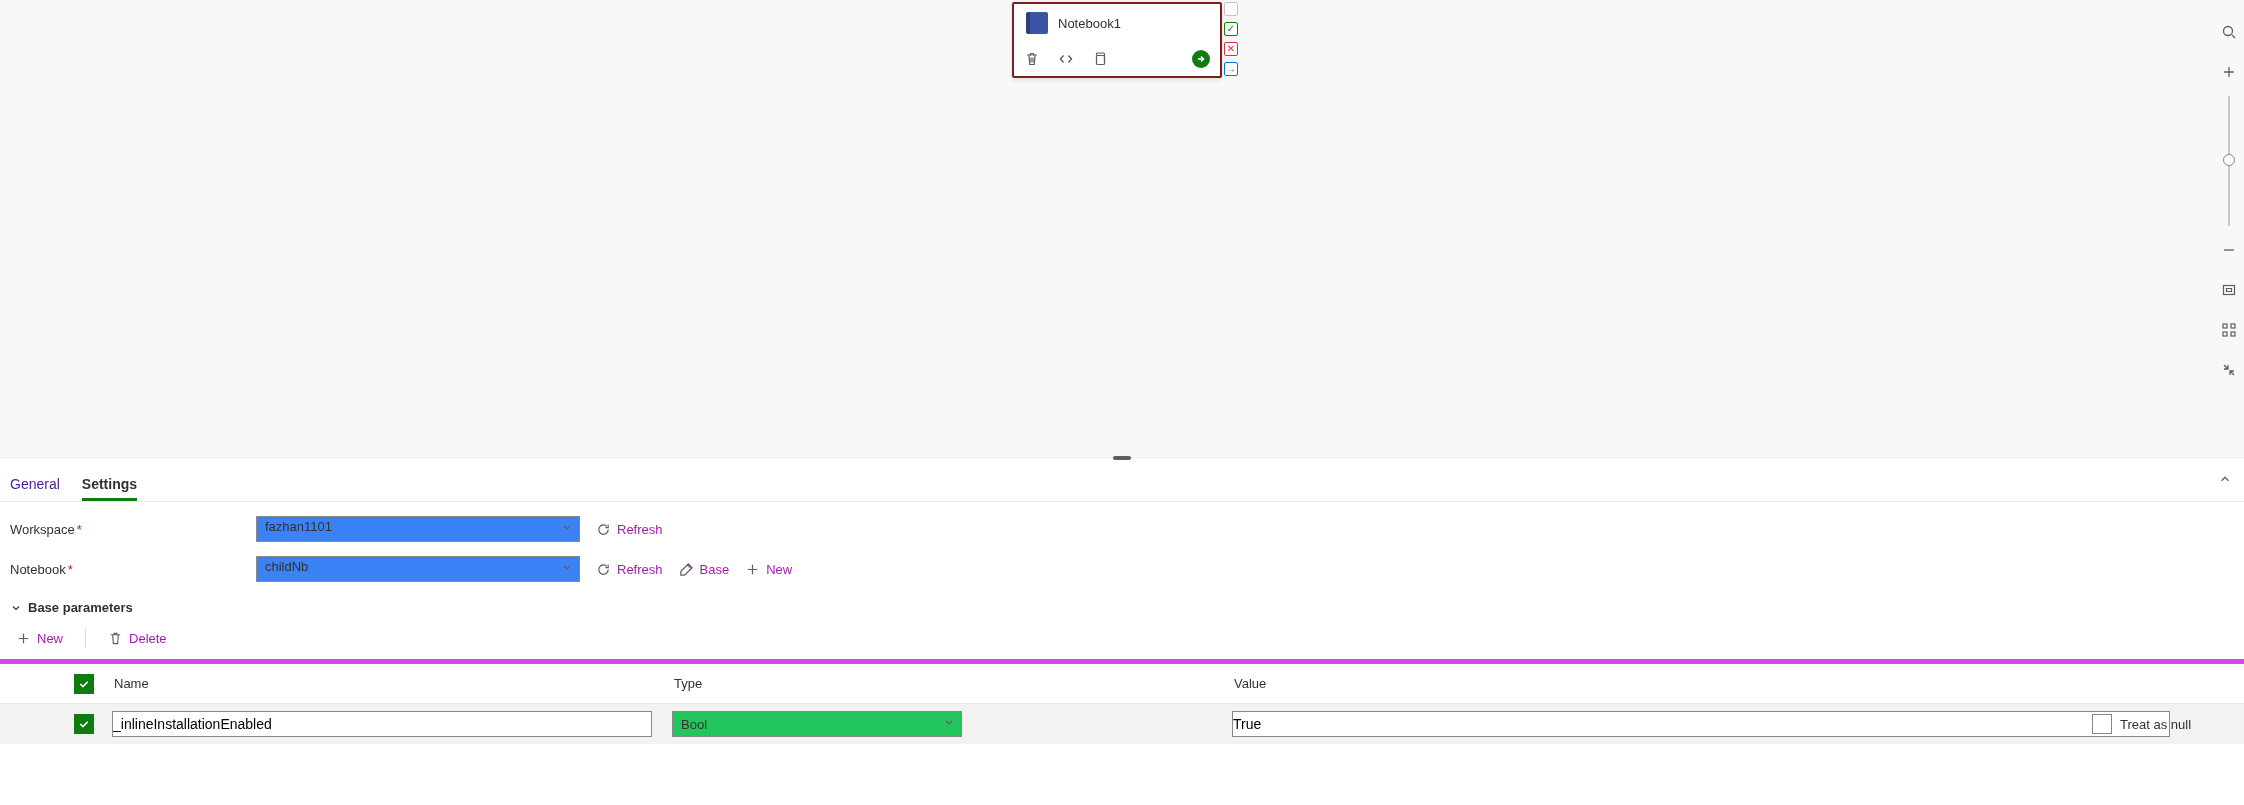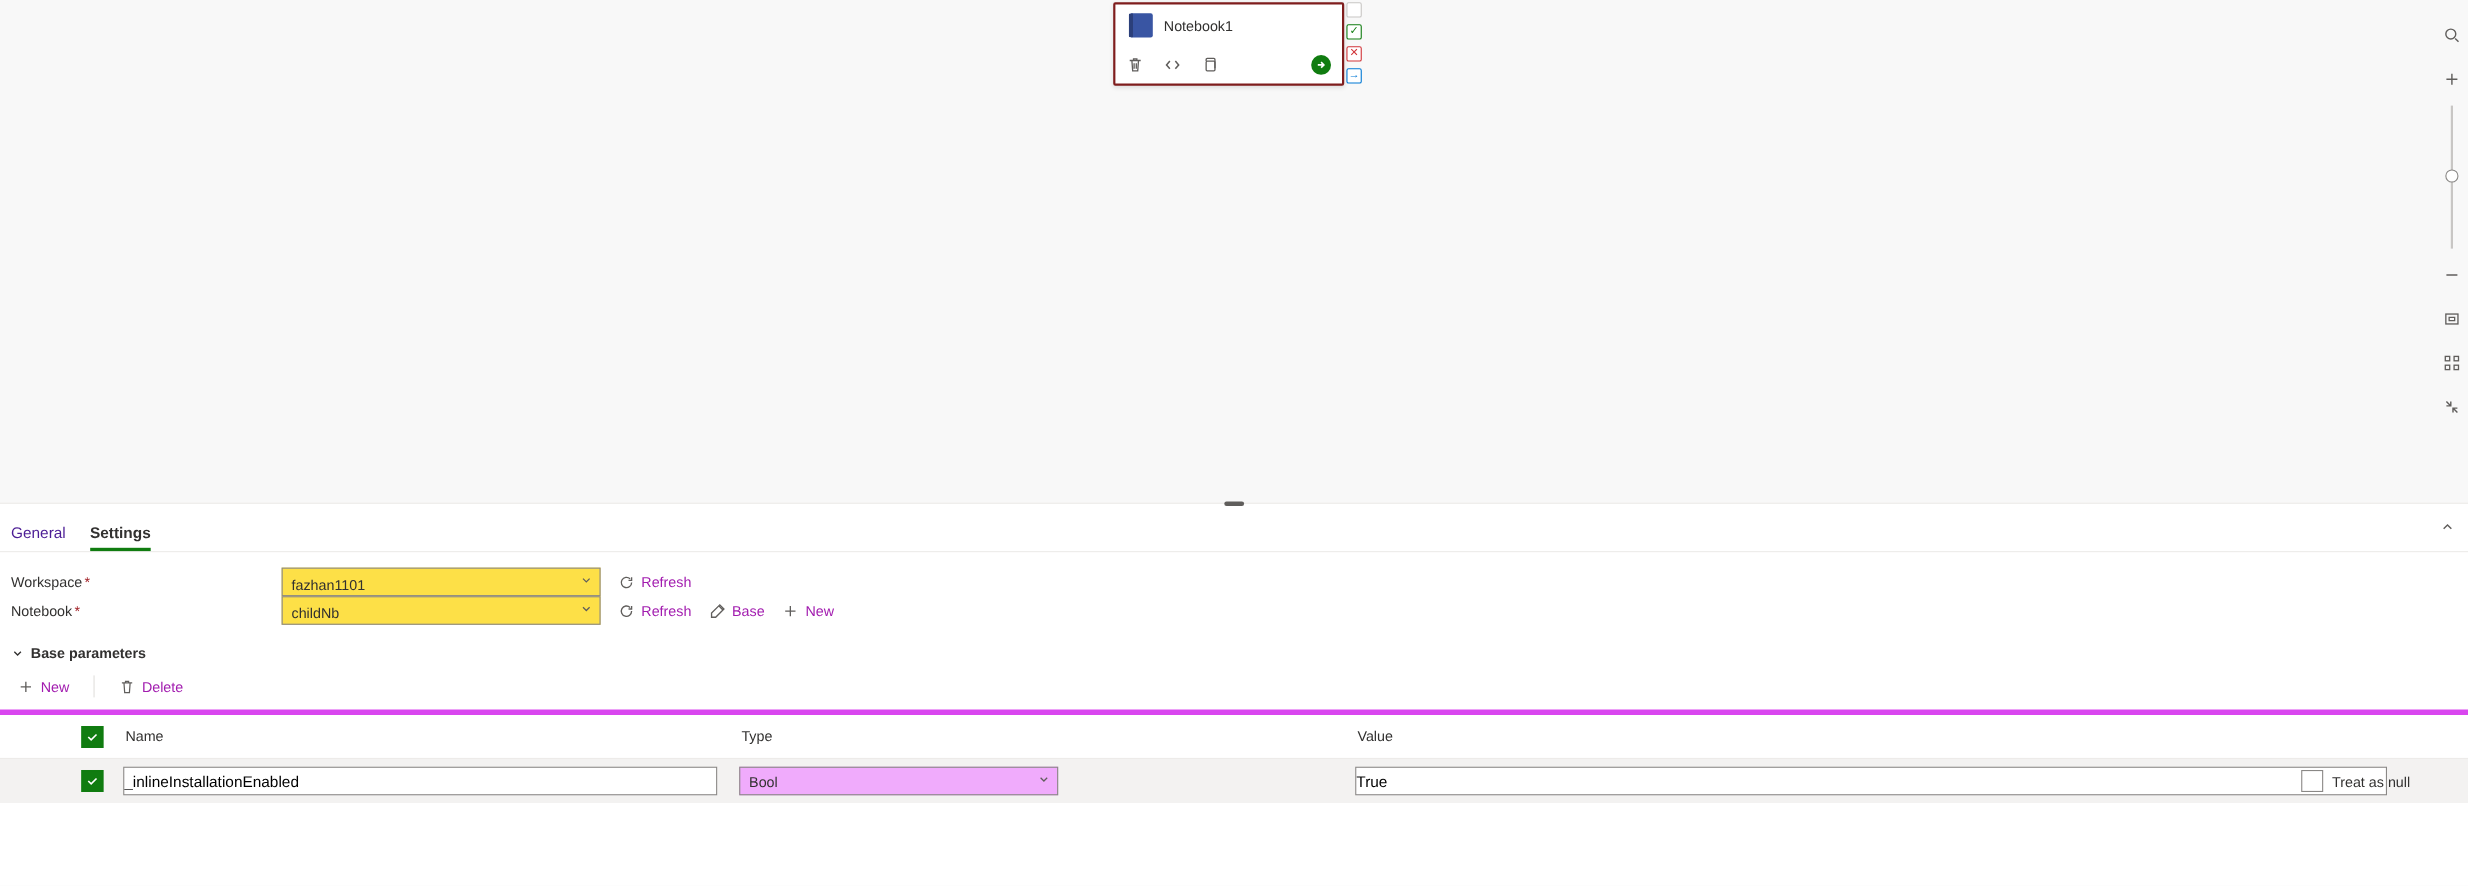--- a/index.html
+++ b/index.html
@@ -171,43 +171,44 @@
   .tab.active {
     color: #323130;
     font-weight: 700;
     border-bottom-color: #107c10;
   }
 
   .form {
     padding: 14px 10px 10px 10px;
     display: flex;
     flex-direction: column;
+    gap: 14px;
   }
   .form-row {
     display: flex;
     align-items: center;
     gap: 16px;
   }
   .form-label {
     width: 230px;
     font-size: 13px;
     color: #323130;
   }
   .req { color: #a4262c; margin-left: 2px; }
   .select {
-    width: 290px;
+    width: 324px;
     height: 26px;
     border: 1px solid #8a8886;
-    background: #fde047;
+    background: #3b82f6;
     padding: 2px 22px 2px 8px;
     font-size: 13px;
     color: #323130;
     position: relative;
     display: flex;
-    align-items: flex-end;
+    align-items: flex-start;
   }
   .select .chev {
     position: absolute;
     right: 6px;
     top: 50%;
     transform: translateY(-50%);
     color: #605e5c;
   }
   .link-btn {
     display: inline-flex;
@@ -276,21 +277,21 @@
     height: 26px;
     border: 1px solid #8a8886;
     background: #fff;
     padding: 2px 0;
     font-size: 14px;
     width: 540px;
   }
   .sel-small {
     height: 26px;
     border: 1px solid #8a8886;
-    background: #f0abfc;
+    background: #22c55e;
     padding: 2px 22px 2px 8px;
     font-size: 13px;
     width: 290px;
     position: relative;
     display: flex; align-items: center;
   }
   .sel-small .chev { position: absolute; right:6px; top:50%; transform:translateY(-50%); color:#605e5c; }
   .val-input { width: 938px; }
   .null-box {
     display: flex; align-items: center; gap: 8px;

